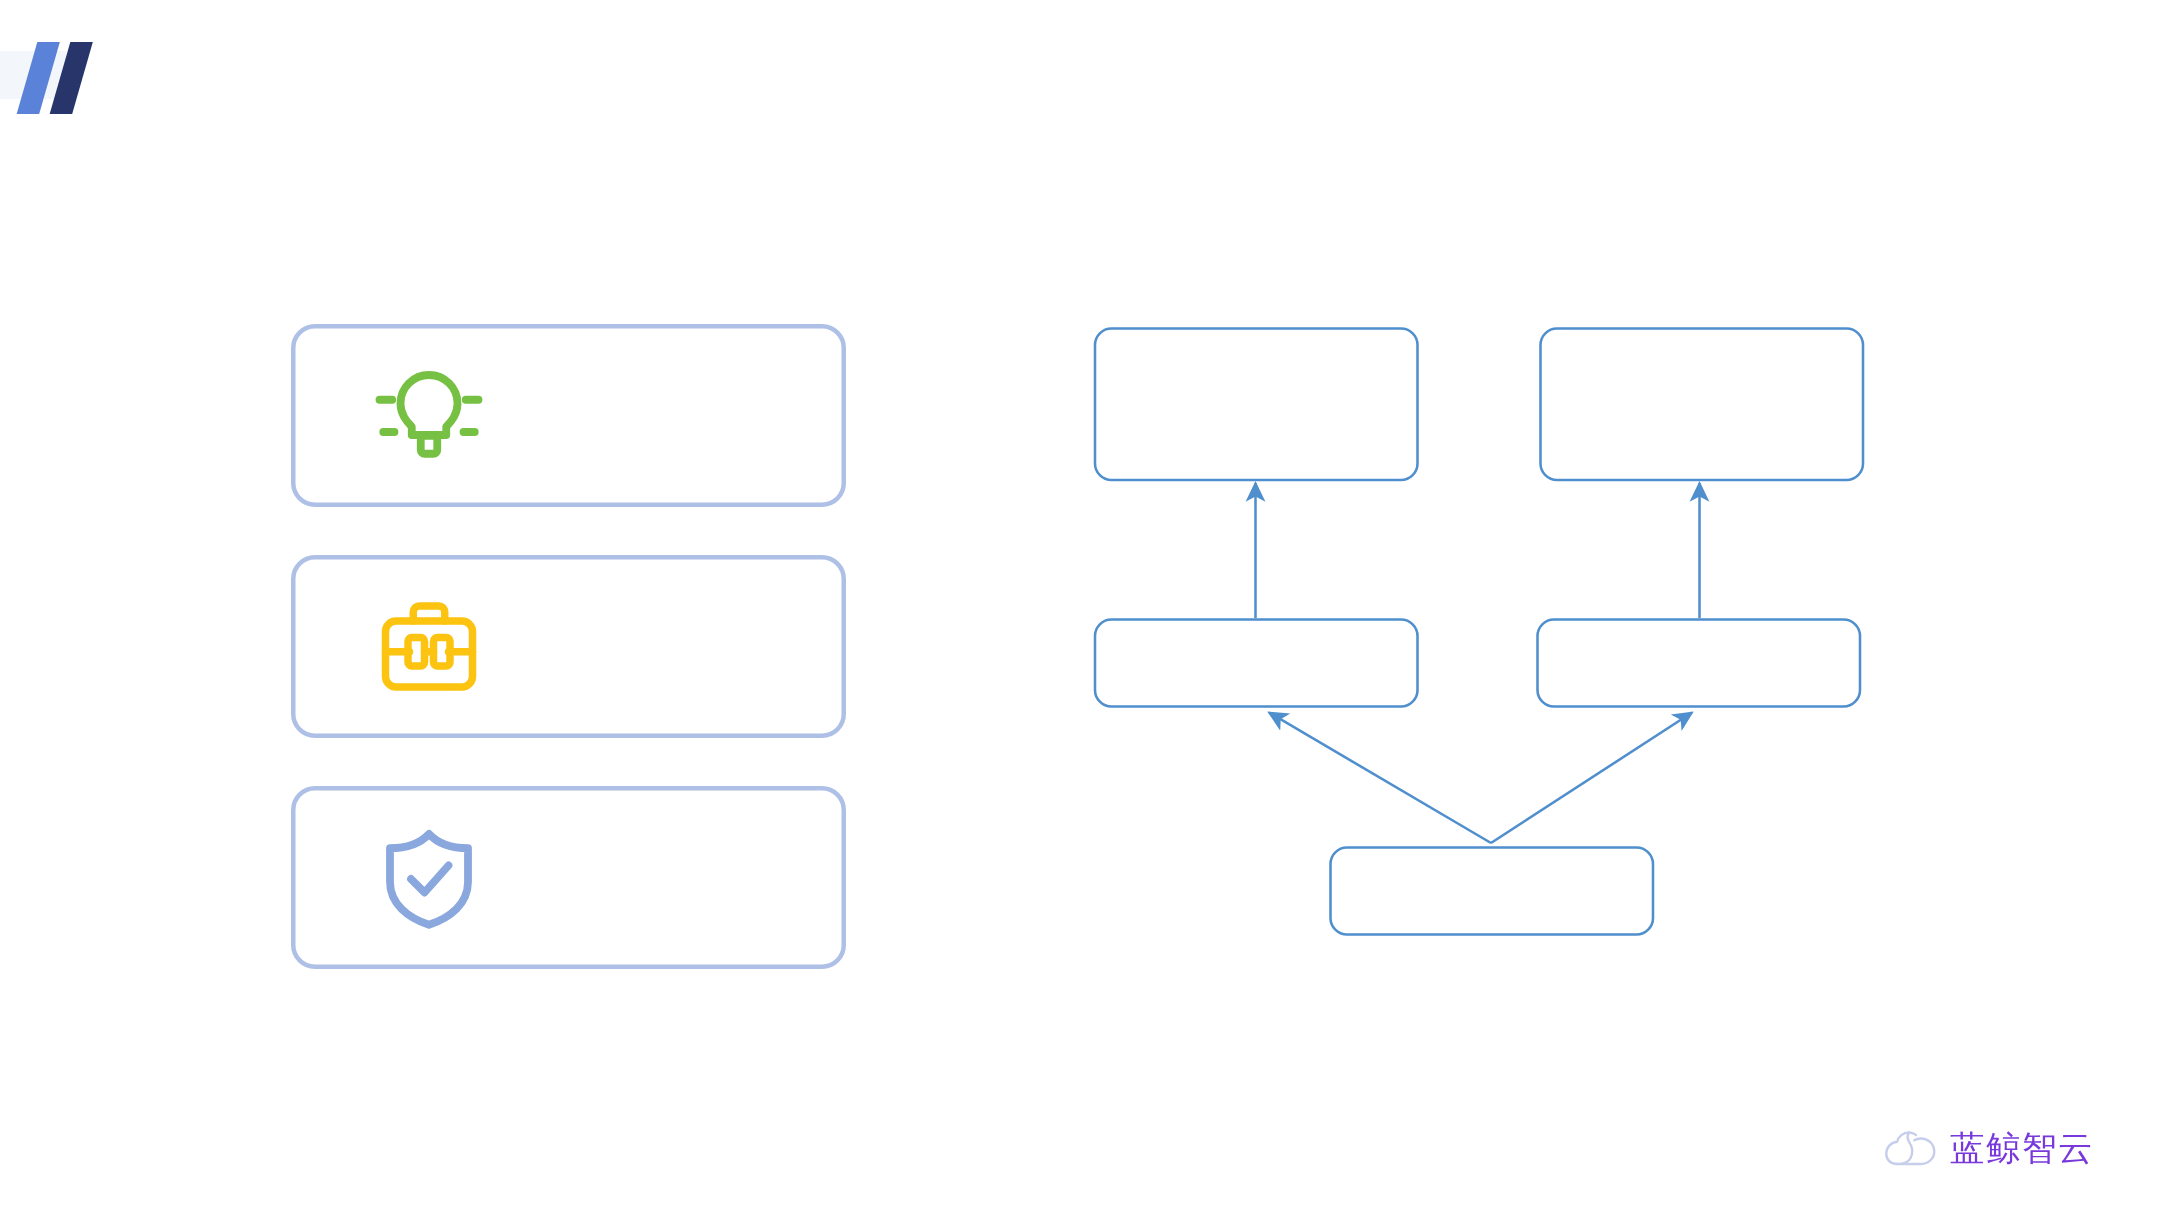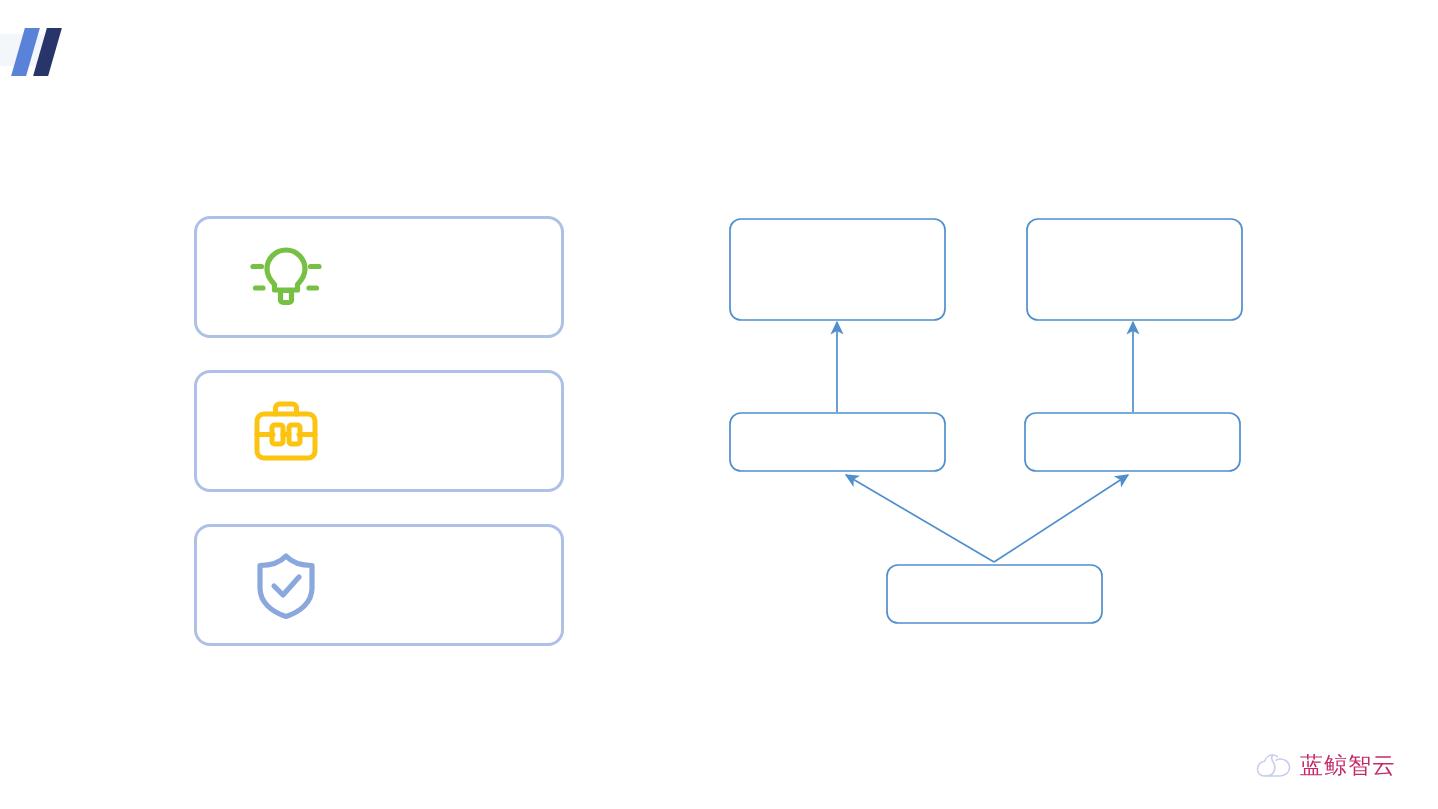--- a/index.html
+++ b/index.html
@@ -116,21 +116,21 @@
     opacity: 0.92;
   }
   .watermark .wm-icon {
     width: 36px;
     height: 28px;
     margin-right: 8px;
   }
   .watermark .wm-text {
     font-size: 23px;
     letter-spacing: 1px;
-    color: #be185d;
+    color: #6d28d9;
     font-family: "DejaVu Sans", sans-serif;
   }
 </style>
 </head>
 <body>
 
 <div class="brand-logo">
   <div class="logo-plate"></div>
   <div class="logo-slash slash-a"></div>
   <div class="logo-slash slash-b"></div>

